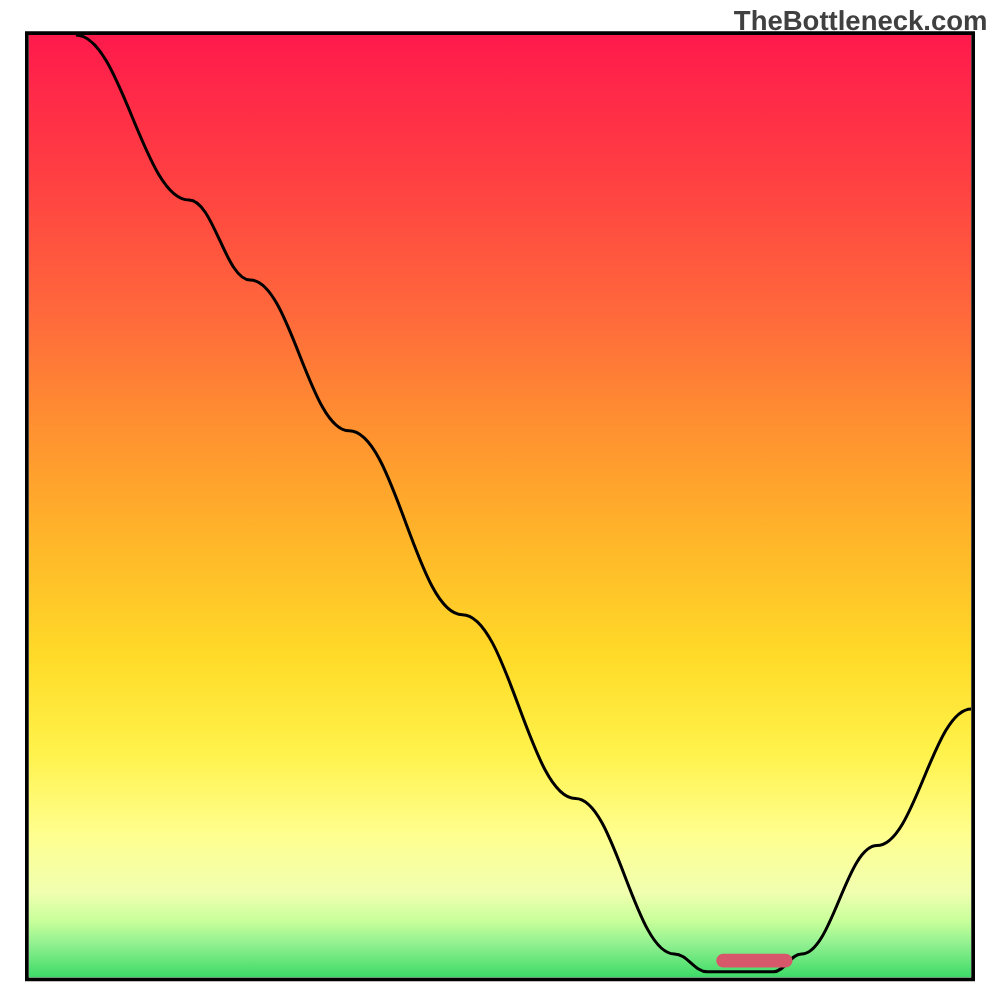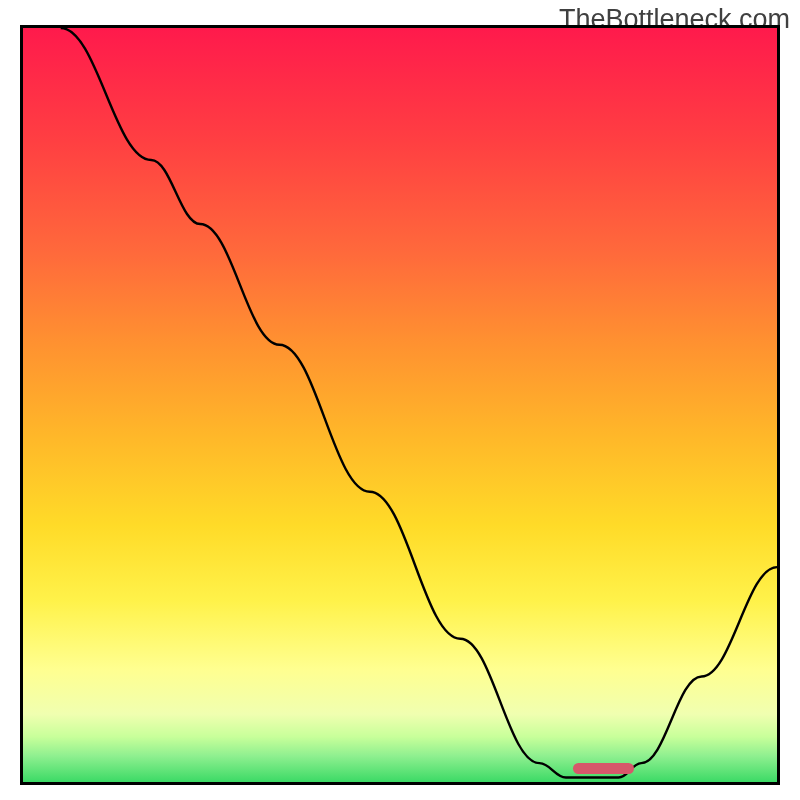--- a/index.html
+++ b/index.html
@@ -1,17 +1,17 @@
 <!DOCTYPE html>
 <html><head>
 <meta charset="utf-8">
 <style>
   html,body{margin:0;padding:0;width:800px;height:800px;background:#fff;font-family:Arial,Helvetica,sans-serif;}
   .canvas{position:relative;width:800px;height:800px;}
-  .watermark{position:absolute;top:4px;right:10px;color:#404040;font-size:27px;font-weight:normal;}
+  .watermark{position:absolute;top:4px;right:10px;color:#404040;font-size:22px;font-weight:bold;}
   .frame{position:absolute;left:20px;top:25px;width:760px;height:760px;border:3px solid #000;box-sizing:border-box;overflow:hidden;}
   .gradient{position:absolute;inset:0;background:linear-gradient(to bottom,
       #ff1a4c 0%,
       #ff3f42 15%,
       #ff6a3b 30%,
       #ff9230 42%,
       #ffb729 54%,
       #ffdb28 66%,
       #fff24a 76%,
       #ffff90 85%,

